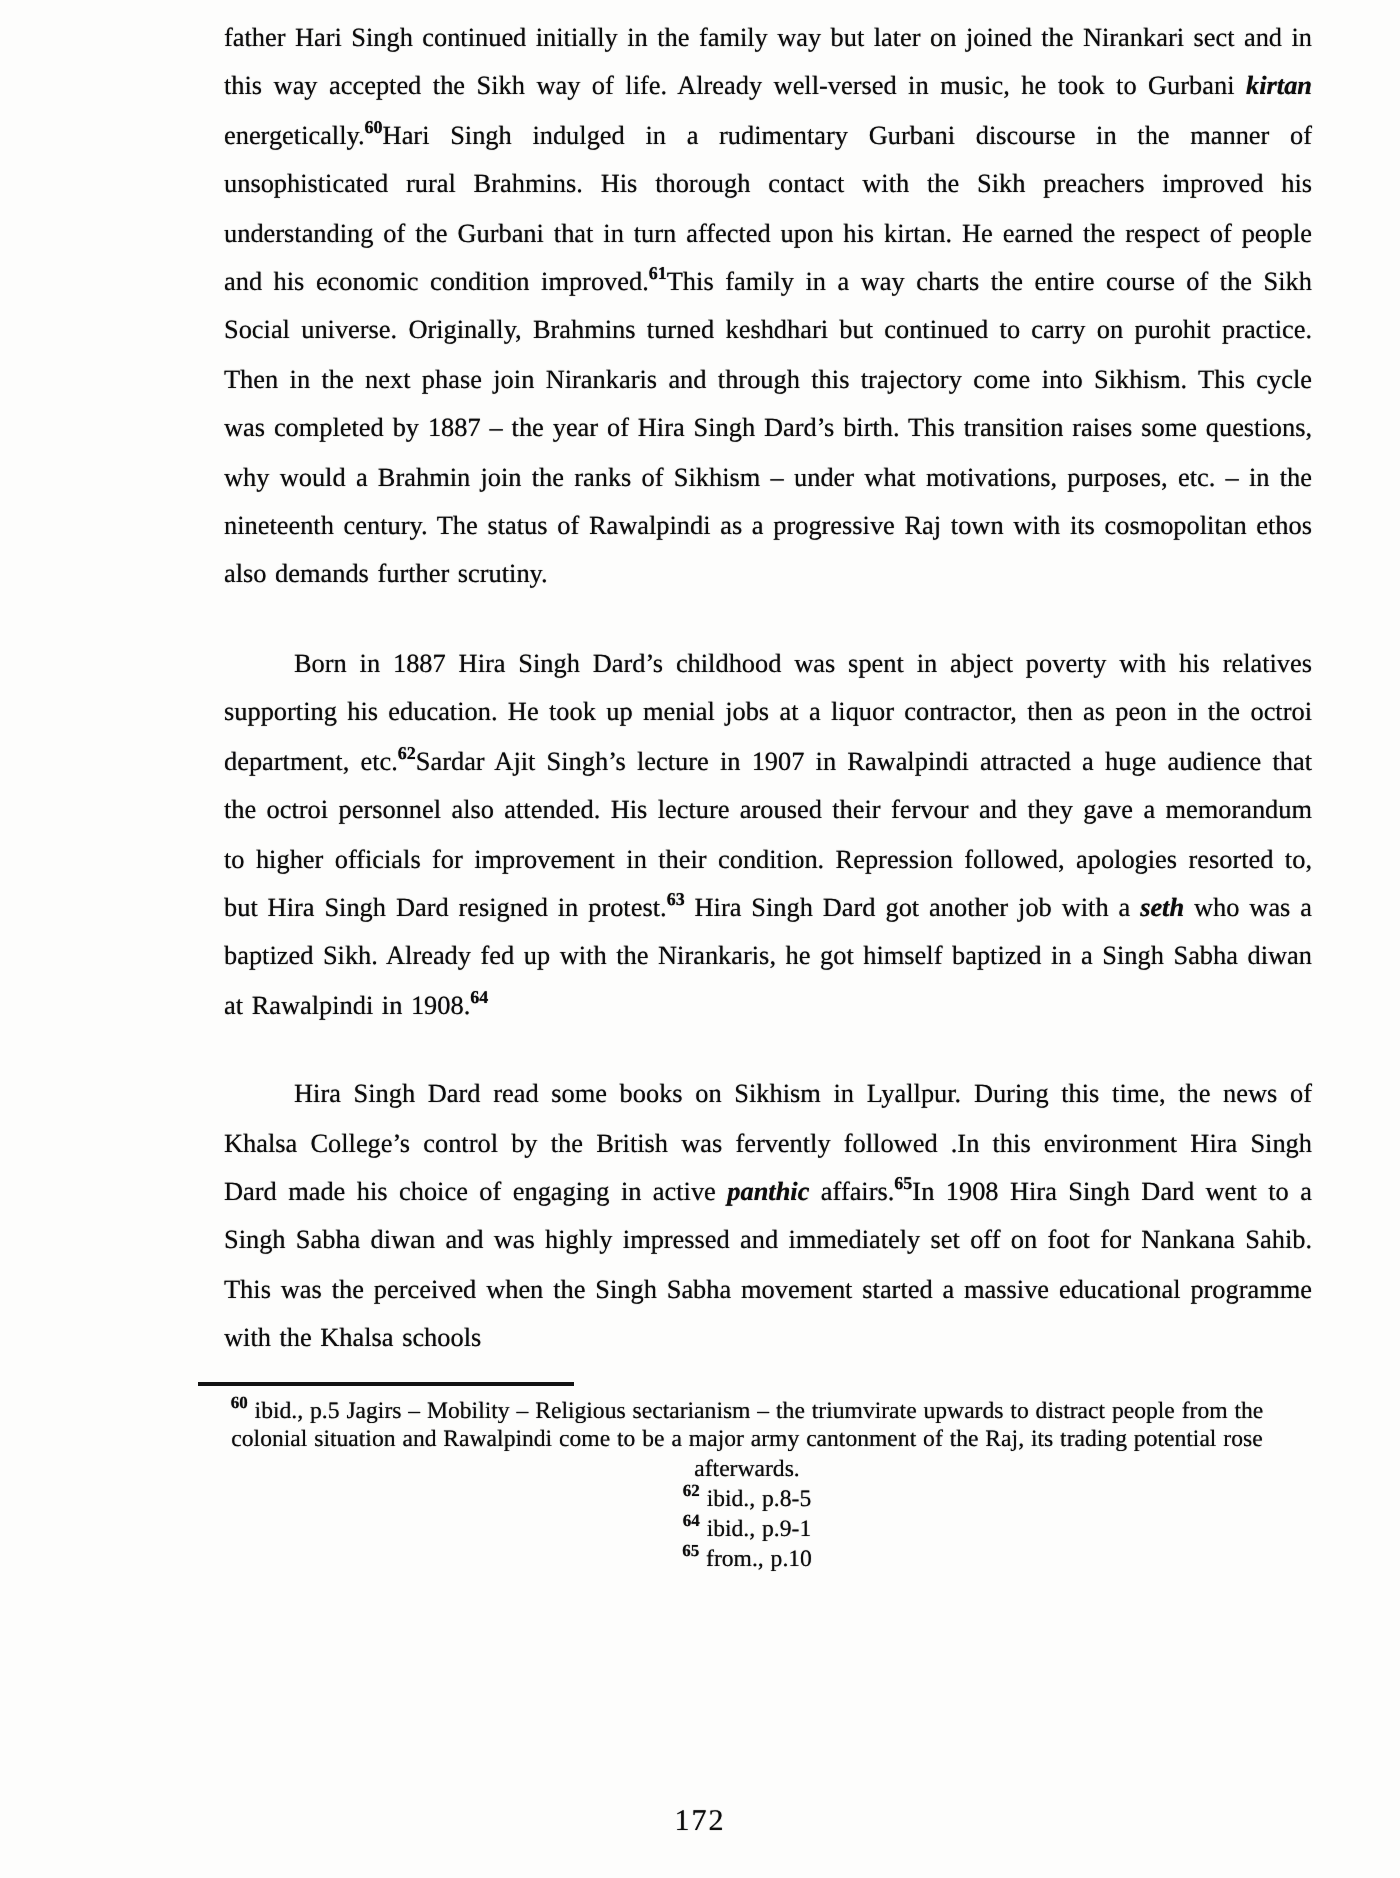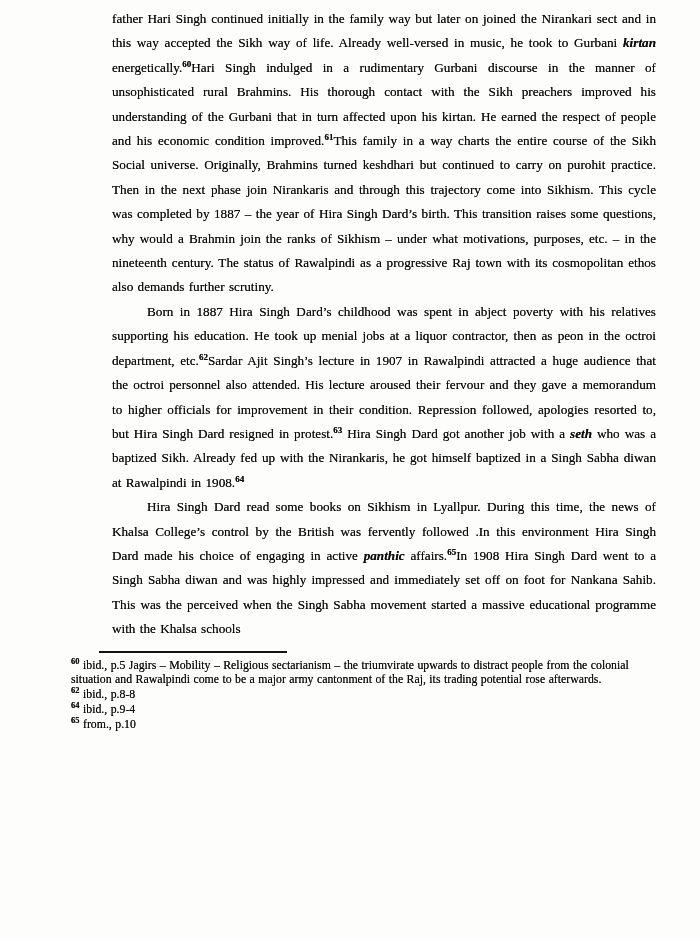--- a/index.html
+++ b/index.html
@@ -15,39 +15,39 @@
     text-shadow: 0 0 0.5px rgba(10,10,10,0.75);
   }
   .body-text {
     margin: 7px 44px 0 112px;
     font-size: 13.2px;
     line-height: 24.4px;
     text-align: justify;
     word-spacing: 1px;
   }
   .para { margin: 0; }
-  .para.indent { text-indent: 35px; }
+  .para.indent { text-indent: 35px; margin-top: 20px; }
   sup.ref {
     font-weight: 700;
     font-size: 9px;
     line-height: 0;
     letter-spacing: 0;
     word-spacing: 0;
   }
   .bi { font-weight: 700; font-style: italic; }
   .footnote-sep {
     width: 188px;
     border-top: 2px solid #131313;
     margin: 9px 0 5px 99px;
   }
   .footnotes {
-    margin: 0 52px 0 71px;
+    margin: 0 52px 0 99px;
     font-size: 11.8px;
     line-height: 14.8px;
-    text-align: left;
+    text-align: center;
     word-spacing: 0.5px;
   }
   .footnote { margin: 0; }
   sup.fn-num { font-weight: 700; font-size: 8.5px; line-height: 0; }
   .page-number {
     position: absolute;
     top: 903px;
     left: 0;
     width: 100%;
     text-align: center;
@@ -60,17 +60,18 @@
 
 <div class="page">
   <div class="body-text" id="paragraphs">
       <div class="para"><span>father Hari Singh continued initially in the family way but later on joined the Nirankari sect and in this way accepted the Sikh way of life. Already well-versed in music, he took to Gurbani </span><span class="bi">kirtan</span><span> energetically.</span><sup class="ref">60</sup><span>Hari Singh indulged in a rudimentary Gurbani discourse in the manner of unsophisticated rural Brahmins. His thorough contact with the Sikh preachers improved his understanding of the Gurbani that in turn affected upon his kirtan. He earned the respect of people and his economic condition improved.</span><sup class="ref">61</sup><span>This family in a way charts the entire course of the Sikh Social universe. Originally, Brahmins turned keshdhari but continued to carry on purohit practice. Then in the next phase join Nirankaris and through this trajectory come into Sikhism. This cycle was completed by 1887 – the year of Hira Singh Dard’s birth. This transition raises some questions, why would a Brahmin join the ranks of Sikhism – under what motivations, purposes, etc. – in the nineteenth century. The status of Rawalpindi as a progressive Raj town with its cosmopolitan ethos also demands further scrutiny.</span></div>
       <div class="para indent"><span>Born in 1887 Hira Singh Dard’s childhood was spent in abject poverty with his relatives supporting his education. He took up menial jobs at a liquor contractor, then as peon in the octroi department, etc.</span><sup class="ref">62</sup><span>Sardar Ajit Singh’s lecture in 1907 in Rawalpindi attracted a huge audience that the octroi personnel also attended. His lecture aroused their fervour and they gave a memorandum to higher officials for improvement in their condition. Repression followed, apologies resorted to, but Hira Singh Dard resigned in protest.</span><sup class="ref">63</sup><span> Hira Singh Dard got another job with a </span><span class="bi">seth</span><span> who was a baptized Sikh. Already fed up with the Nirankaris, he got himself baptized in a Singh Sabha diwan at Rawalpindi in 1908.</span><sup class="ref">64</sup></div>
       <div class="para indent"><span>Hira Singh Dard read some books on Sikhism in Lyallpur. During this time, the news of Khalsa College’s control by the British was fervently followed .In this environment Hira Singh Dard made his choice of engaging in active </span><span class="bi">panthic</span><span> affairs.</span><sup class="ref">65</sup><span>In 1908 Hira Singh Dard went to a Singh Sabha diwan and was highly impressed and immediately set off on foot for Nankana Sahib. This was the perceived when the Singh Sabha movement started a massive educational programme with the Khalsa schools</span></div>
     </div>
   <div class="footnote-sep"></div>
   <div class="footnotes" id="footnotes">
       <div class="footnote"><sup class="fn-num">60</sup><span> ibid., p.5 Jagirs – Mobility – Religious sectarianism – the triumvirate upwards to distract people from the colonial situation and Rawalpindi come to be a major army cantonment of the Raj, its trading potential rose afterwards.</span></div>
-      <div class="footnote"><sup class="fn-num">62</sup><span> ibid., p.8-8</span></div>
-      <div class="footnote"><sup class="fn-num">64</sup><span> ibid., p.9-4</span></div>
+      <div class="footnote"><sup class="fn-num">62</sup><span> ibid., p.8-5</span></div>
+      <div class="footnote"><sup class="fn-num">64</sup><span> ibid., p.9-1</span></div>
       <div class="footnote"><sup class="fn-num">65</sup><span> from., p.10</span></div>
     </div>
+  <div class="page-number">172</div>
 </div>
 
 </body></html>

